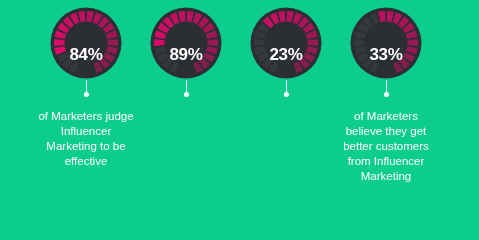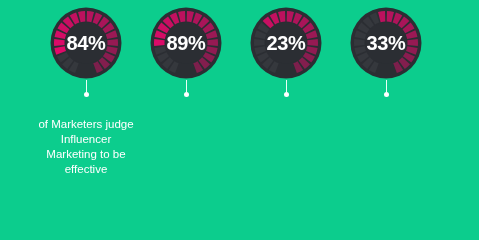--- a/index.html
+++ b/index.html
@@ -42,47 +42,47 @@
     position: absolute;
     left: 0;
     top: 0;
     width: 72px;
     height: 72px;
     display: block;
   }
   .gauge-value {
     position: absolute;
     left: 0;
-    top: 0;
+    top: 12px;
     width: 72px;
     height: 72px;
     display: flex;
     align-items: center;
     justify-content: center;
     color: #ffffff;
-    font-size: 20px;
+    font-size: 17px;
     font-weight: bold;
     letter-spacing: -0.3px;
     font-family: "Liberation Sans", sans-serif;
   }
   .pointer {
     width: 1px;
     height: 12px;
     background: #eafff7;
     margin-top: 1px;
   }
   .pointer-dot {
     width: 5px;
     height: 5px;
     border-radius: 50%;
     background: #ffffff;
     margin-top: 0px;
   }
   .caption {
-    margin-top: 20px;
+    margin-top: 12px;
     color: #ffffff;
     font-size: 11.5px;
     line-height: 15px;
     text-align: center;
     font-family: "Liberation Sans", sans-serif;
     width: 96px;
   }
 </style>
 </head>
 <body>
@@ -206,14 +206,15 @@
           <path d="M67.61,41.00 A32,32 0 0 1 65.75,47.79 L55.99,43.92 A21.5,21.5 0 0 0 57.24,39.36 Z" fill="rgb(144,27,82)"></path>
           <path d="M64.96,49.62 A32,32 0 0 1 61.28,55.62 L52.98,49.18 A21.5,21.5 0 0 0 55.46,45.15 Z" fill="rgb(138,28,80)"></path>
           <path d="M60.01,57.15 A32,32 0 0 1 54.80,61.89 L48.63,53.40 A21.5,21.5 0 0 0 52.13,50.21 Z" fill="rgb(131,30,78)"></path>
           <path d="M53.15,63.01 A32,32 0 0 1 46.83,66.11 L43.28,56.23 A21.5,21.5 0 0 0 47.53,54.15 Z" fill="rgb(125,31,76)"></path>
       <circle cx="36" cy="36" r="20.5" fill="#2b2e33"></circle>
     </svg>
         <div class="gauge-value">33%</div>
       </div>
       <div class="pointer"></div>
       <div class="pointer-dot"></div>
+      <div class="caption">of Marketers believe they get better customers from Influencer Marketing</div>
     </div>
   </div>
 
 </body></html>

